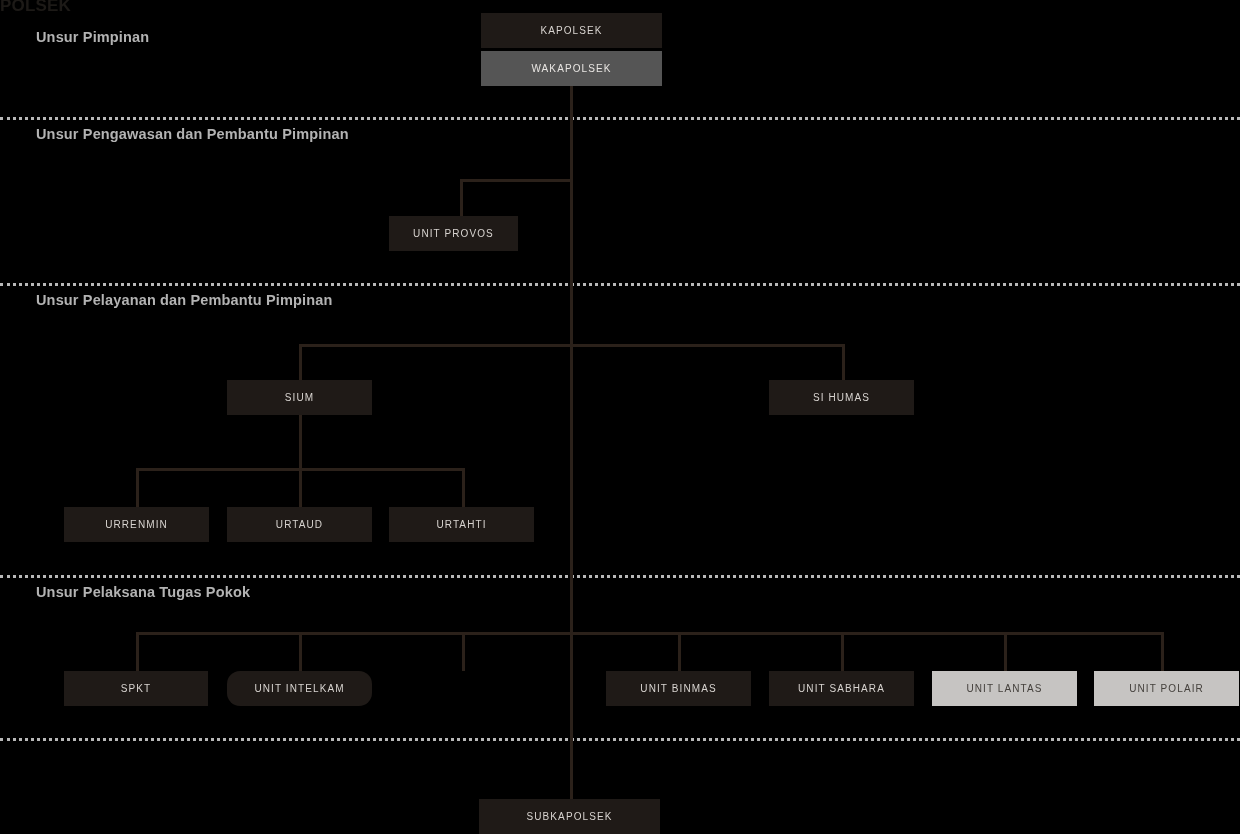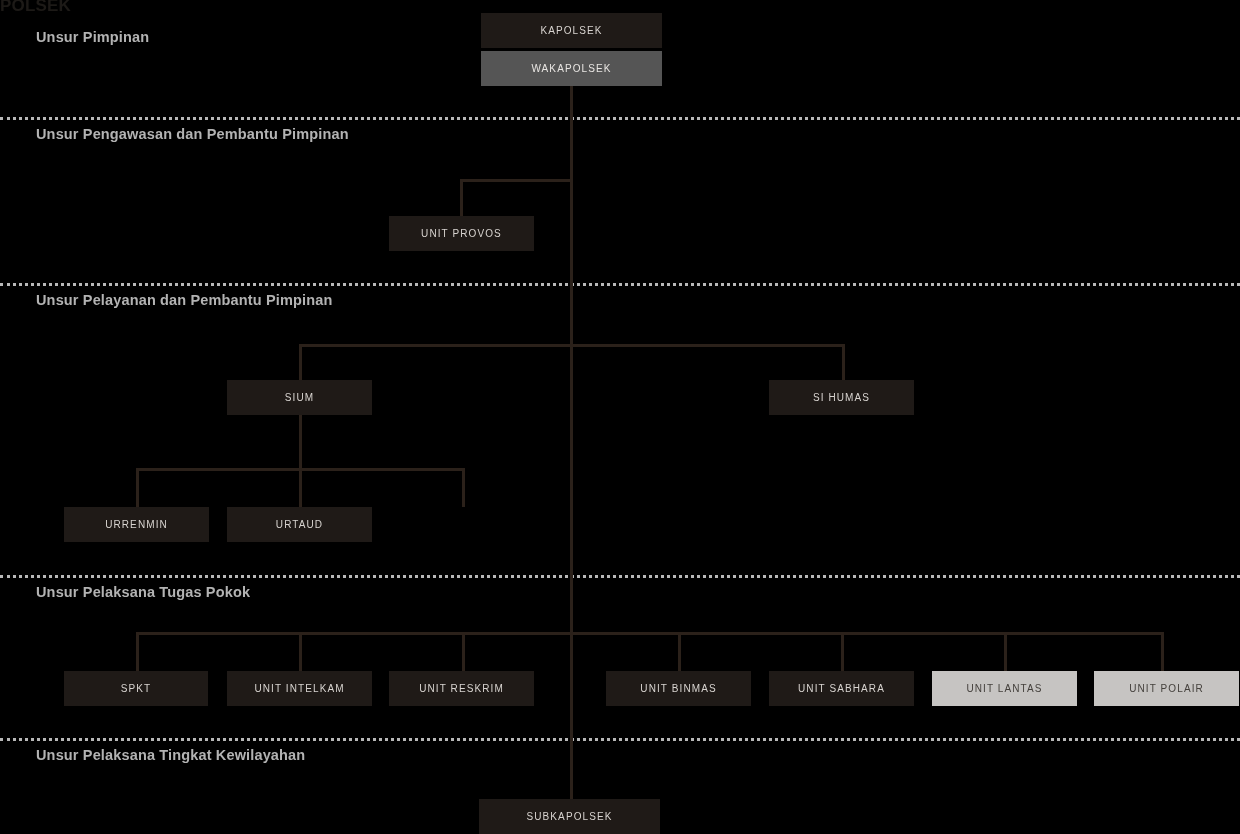--- a/index.html
+++ b/index.html
@@ -96,21 +96,20 @@
   <div class="org-title">POLSEK</div>
 
   <div class="section-label" style="top:29px;">Unsur Pimpinan</div>
 
   <div class="section-label" style="top:126px;">Unsur Pengawasan dan Pembantu Pimpinan</div>
 
   <div class="section-label" style="top:292px;">Unsur Pelayanan dan Pembantu Pimpinan</div>
 
   <div class="section-label" style="top:584px;">Unsur Pelaksana Tugas Pokok</div>
 
-  <div class="section-label" style="top:747px;">Unsur Pelaksana Tingkat Kewilayahan</div>
 
   <div class="divider" style="top:117px;"></div>
   <div class="divider" style="top:283px;"></div>
   <div class="divider" style="top:575px;"></div>
   <div class="divider" style="top:738px;"></div>
 
   <div class="line-v" style="left:570px; top:86px;  height:258px;"></div>
   <div class="line-v" style="left:570px; top:344px; height:289px;"></div>
   <div class="line-v" style="left:570px; top:633px; height:166px;"></div>
 
@@ -133,36 +132,36 @@
   <div class="line-v" style="left:462px;  top:632px; height:39px;"></div>
   <div class="line-v" style="left:678px;  top:632px; height:39px;"></div>
   <div class="line-v" style="left:841px;  top:632px; height:39px;"></div>
   <div class="line-v" style="left:1004px; top:632px; height:39px;"></div>
   <div class="line-v" style="left:1161px; top:632px; height:39px;"></div>
 
   <div class="node dark" style="left:481px; top:13px; width:181px;">KAPOLSEK</div>
 
   <div class="node mid" style="left:481px; top:51px; width:181px;">WAKAPOLSEK</div>
 
-  <div class="node dark" style="left:389px; top:216px; width:145px;">UNIT PROVOS</div>
+  <div class="node dark" style="left:389px; top:216px; width:129px;">UNIT PROVOS</div>
 
   <div class="node dark" style="left:227px; top:380px; width:145px;">SIUM</div>
 
   <div class="node dark" style="left:769px; top:380px; width:145px;">SI HUMAS</div>
 
   <div class="node dark" style="left:64px; top:507px; width:145px;">URRENMIN</div>
 
   <div class="node dark" style="left:227px; top:507px; width:145px;">URTAUD</div>
 
+  <div class="node dark" style="left:389px; top:507px; width:145px;">URTAHTI</div>
 
   <div class="node dark" style="left:64px; top:671px; width:144px;">SPKT</div>
 
-  <div class="node dark" style="left:227px; top:671px; width:145px;">UNIT INTELKAM</div>
+  <div class="node dark" style="left:227px; top:671px; width:145px;border-radius:13px;">UNIT INTELKAM</div>
 
-  <div class="node dark" style="left:389px; top:671px; width:145px;">UNIT RESKRIM</div>
 
   <div class="node dark" style="left:606px; top:671px; width:145px;">UNIT BINMAS</div>
 
   <div class="node dark" style="left:769px; top:671px; width:145px;">UNIT SABHARA</div>
 
   <div class="node light" style="left:932px; top:671px; width:145px;">UNIT LANTAS</div>
 
   <div class="node light" style="left:1094px; top:671px; width:145px;">UNIT POLAIR</div>
 
   <div class="node dark" style="left:479px; top:799px; width:181px; height:35px;">SUBKAPOLSEK</div>

